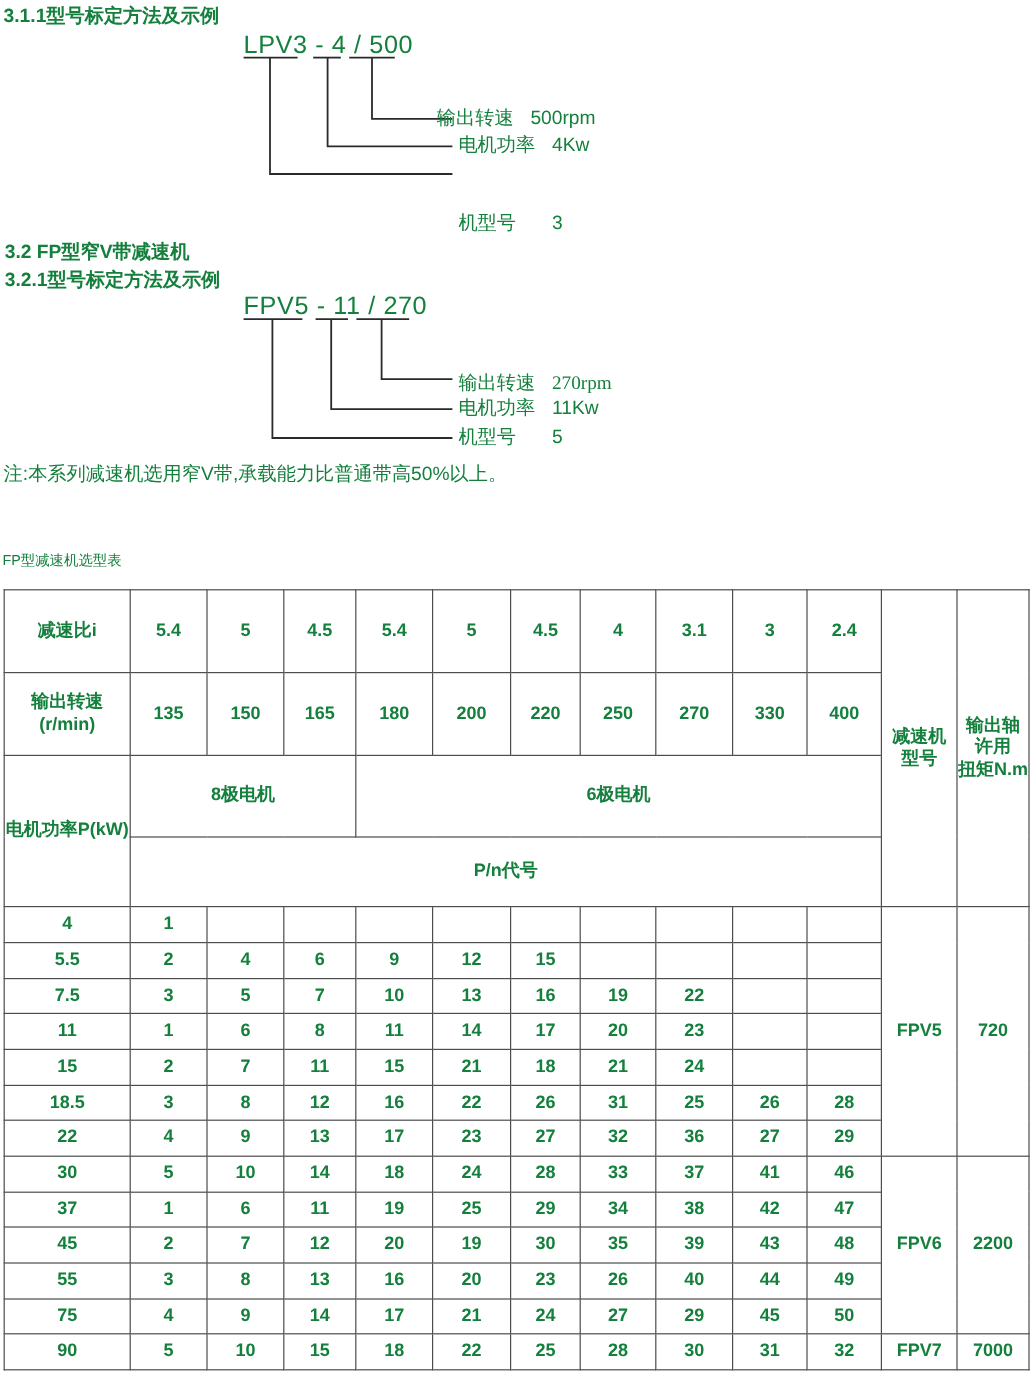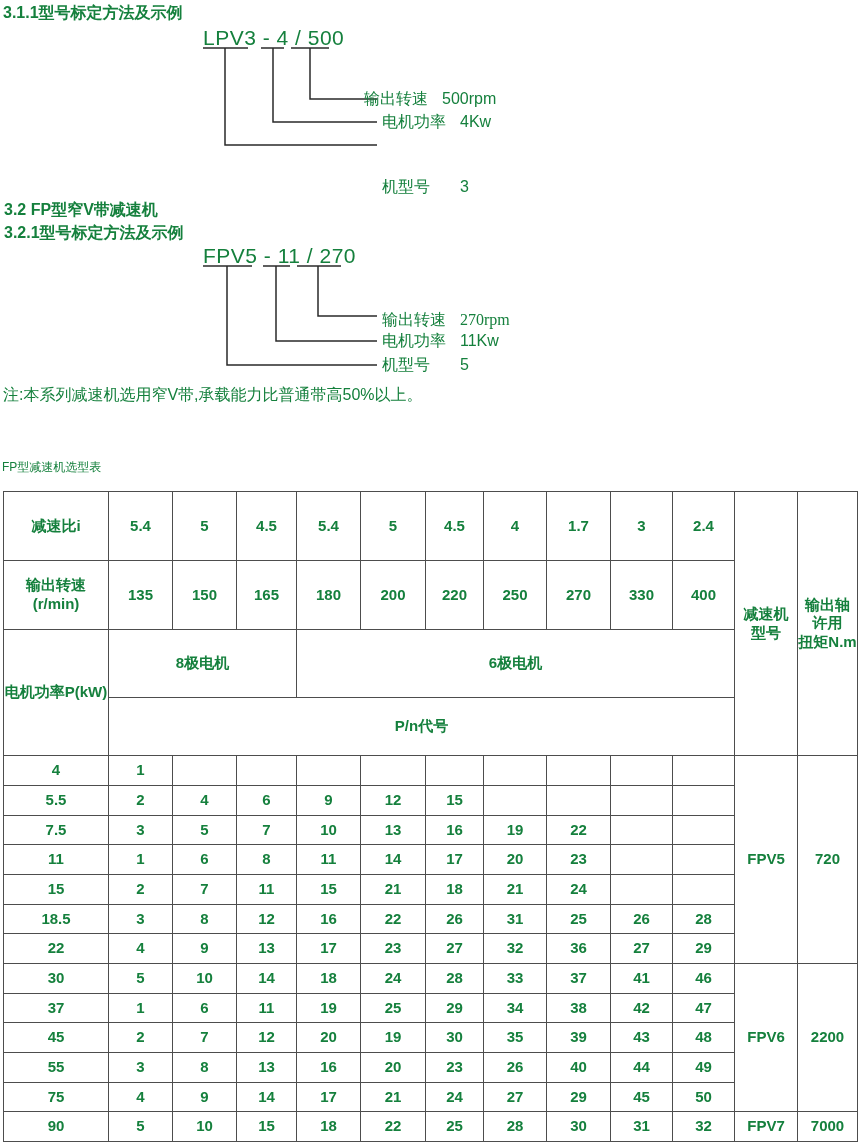--- a/index.html
+++ b/index.html
@@ -98,21 +98,21 @@
     <tbody>
       <tr class="h46">
         <td>减速比i</td>
         <td>5.4</td>
         <td>5</td>
         <td>4.5</td>
         <td>5.4</td>
         <td>5</td>
         <td>4.5</td>
         <td>4</td>
-        <td>1.7</td>
+        <td>3.1</td>
         <td>3</td>
         <td>2.4</td>
         <td class="ml" rowspan="4">减速机
 型号</td>
         <td class="ml" rowspan="4">输出轴
 许用
 扭矩N.m</td>
       </tr>
       <tr class="h46">
         <td>输出转速(r/min)</td>

